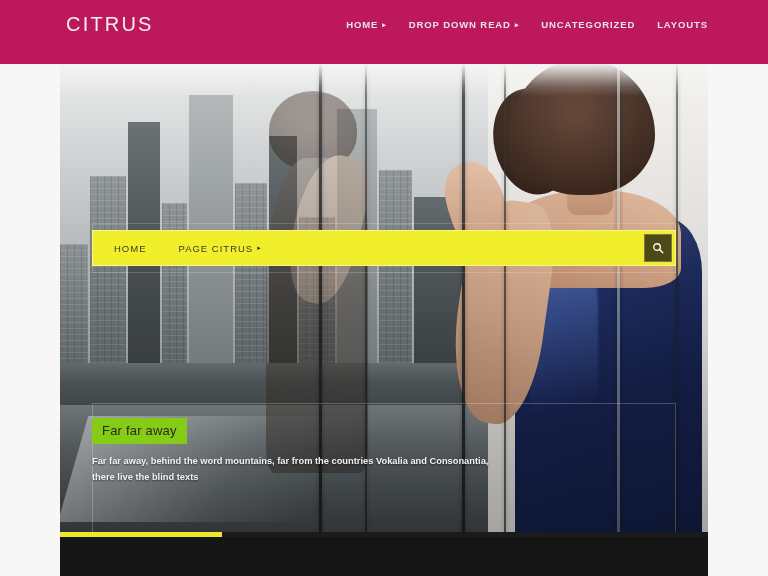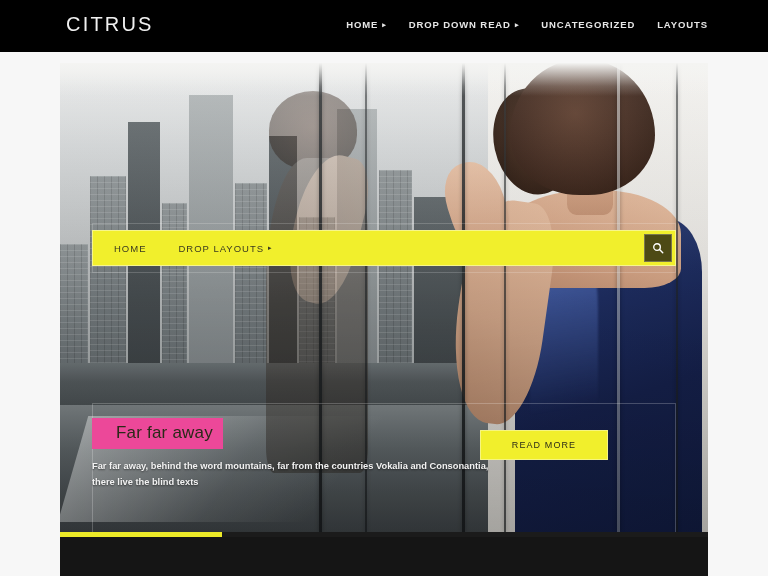--- a/index.html
+++ b/index.html
@@ -5,22 +5,22 @@
   * { margin:0; padding:0; box-sizing:border-box; }
   html,body {
     width:768px; height:576px; overflow:hidden;
     background:#ffffff;
     font-family:"Liberation Sans", sans-serif;
   }
   .page { position:relative; width:768px; height:576px; background:#f7f7f7; }
 
   
   .topbar {
-    position:absolute; left:0; top:0; width:768px; height:52px;
-    background:#000000;
+    position:absolute; left:0; top:0; width:768px; height:64px;
+    background:#be185d;
     z-index:40;
   }
   .topbar-inner {
     position:relative; width:648px; margin:0 auto; height:52px;
   }
   .logo {
     position:absolute; left:6px; top:13px;
     color:#f0f0f0; font-size:20px; letter-spacing:2.2px;
     font-weight:300; font-family:"Liberation Sans", sans-serif;
     white-space:nowrap;
@@ -205,22 +205,22 @@
     display:flex; align-items:center; justify-content:center;
     cursor:pointer;
   }
   .search-btn svg { width:12px; height:12px; display:block; }
 
   
   .caption {
     position:absolute; left:32px; top:355px; width:420px; z-index:20;
   }
   .cap-title {
-    display:inline-block; background:#ec4899; color:#2a2a18;
-    font-size:17px; font-weight:400; padding:5px 10px 6px 24px;
+    display:inline-block; background:#84cc16; color:#2a2a18;
+    font-size:13px; font-weight:400; padding:5px 10px 6px 10px;
     letter-spacing:.2px;
   }
   .cap-text {
     margin-top:9px; color:#f2f2f2; font-size:9.3px; line-height:1.75;
     max-width:398px; text-shadow:0 1px 2px rgba(0,0,0,.55);
     font-weight:700;
   }
   .readmore {
     position:absolute; right:-96px; top:12px;
     width:128px; height:30px; background:#f1ef2c;
@@ -315,38 +315,37 @@
     <div class="slide-frame-top"></div>
     <div class="slide-frame"></div>
 
     <div class="ybar">
       <div class="ybar-links">
         <a href="#">
           <span>HOME</span>
           <span class="caret"></span>
         </a>
         <a href="#">
-          <span>DROP LAYOUTS</span>
+          <span>PAGE CITRUS</span>
           <span class="caret">▸</span>
         </a>
       </div>
       <div class="search-btn">
         <span>
           <svg viewBox="0 0 16 16" fill="none" xmlns="http://www.w3.org/2000/svg">
             <circle cx="6.7" cy="6.7" r="4.4" stroke="#ffffff" stroke-width="1.8"></circle>
             <line x1="10.1" y1="10.1" x2="14.3" y2="14.3" stroke="#ffffff" stroke-width="1.9" stroke-linecap="round"></line>
           </svg>
         </span>
       </div>
     </div>
 
     <div class="caption">
       <div class="cap-title">Far far away</div>
       <div class="cap-text">Far far away, behind the word mountains, far from the countries Vokalia and Consonantia, there live the blind texts</div>
-      <div class="readmore">READ MORE</div>
     </div>
   </div>
 
   <div class="page-edge-left"></div>
   <div class="page-edge-right"></div>
 
   <div class="progress-track">
     <div class="progress-fill" id="progress-fill" style="width: 25%;"></div>
   </div>
 

